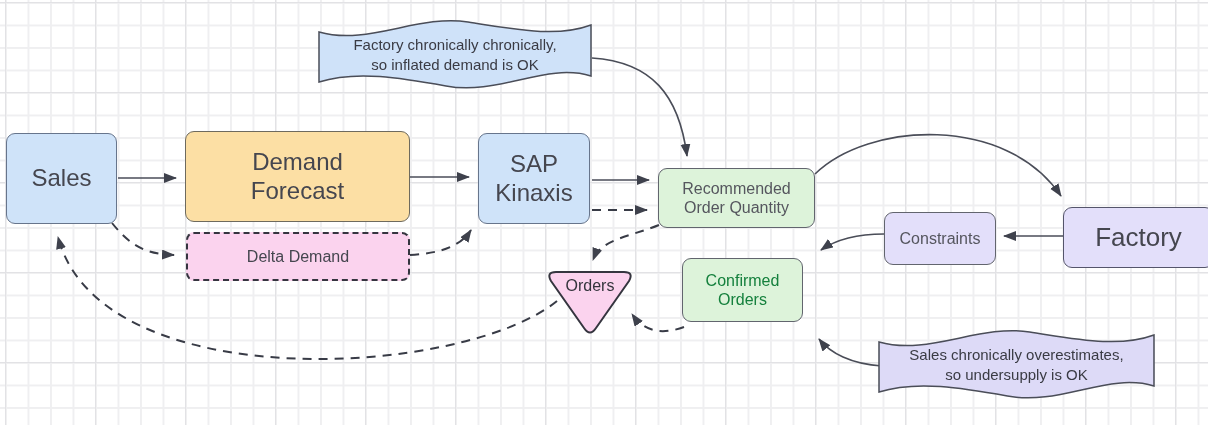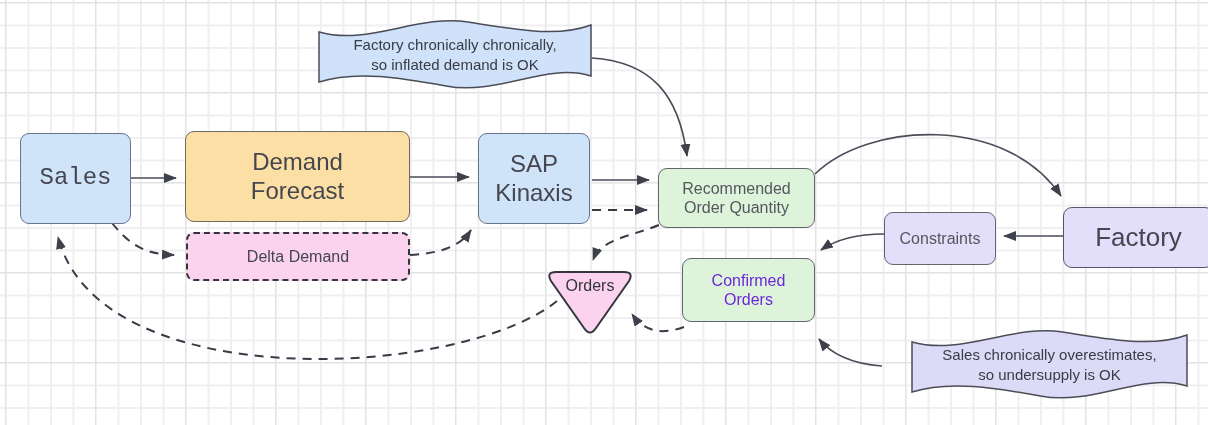--- a/index.html
+++ b/index.html
@@ -18,37 +18,37 @@
   .edges{position:absolute;left:0;top:0;}
   .solid{fill:none;stroke:#4a4d58;stroke-width:1.6px;}
   .dashed{fill:none;stroke:#383b46;stroke-width:2px;stroke-dasharray:9 7;}
   .node{
     position:absolute;display:flex;align-items:center;justify-content:center;
     text-align:center;box-sizing:border-box;border-radius:9px;
     border:1.5px solid #62656e;color:#45464f;white-space:pre-line;line-height:1.2;
   }
   .big{font-size:24px;}
   .small{font-size:16px;}
-  .n-sales{left:20px;top:133px;width:111px;height:91px;background:#cfe3f9;border-color:#67758c;font-family:Liberation Mono, monospace;}
+  .n-sales{left:6px;top:133px;width:111px;height:91px;background:#cfe3f9;border-color:#67758c;}
   .n-df{left:185px;top:131px;width:225px;height:91px;background:#fcdfa4;border-color:#6e6a5e;}
   .n-dd{left:186px;top:232px;width:224px;height:49px;background:#fbd3ee;border:2.2px dashed #35353f;border-radius:8px;font-size:16px;}
   .n-sap{left:478px;top:133px;width:112px;height:91px;background:#cfe3f9;border-color:#67758c;}
   .n-roq{left:658px;top:168px;width:157px;height:60px;background:#ddf3da;color:#55565e;}
-  .n-co{left:682px;top:258px;width:133px;height:64px;background:#ddf3da;color:#6d28d9;}
+  .n-co{left:682px;top:258px;width:121px;height:64px;background:#ddf3da;color:#15803d;}
   .n-con{left:884px;top:212px;width:112px;height:53px;background:#e3dffa;color:#55565e;}
   .n-fac{left:1063px;top:207px;width:151px;height:61px;background:#e3dffa;border-color:#55556b;font-size:26px;}
   .banner{position:absolute;}
   .banner svg{position:absolute;left:0;top:0;}
   .banner .note{
     position:absolute;left:0;top:0;width:100%;height:100%;
     display:flex;align-items:center;justify-content:center;text-align:center;
     font-size:15px;color:#3a3b44;white-space:pre-wrap;line-height:1.35;
   }
   .b1{left:318px;top:12px;width:274px;height:86px;}
-  .b2{left:878px;top:322px;width:277px;height:86px;margin-left:33px;}
+  .b2{left:878px;top:322px;width:277px;height:86px;}
   .delta-label{
     position:absolute;left:558px;top:277px;width:64px;text-align:center;
     font-size:16px;color:#33343c;
   }
 </style>
 </head>
 <body>
 
 <div id="canvas">
 

